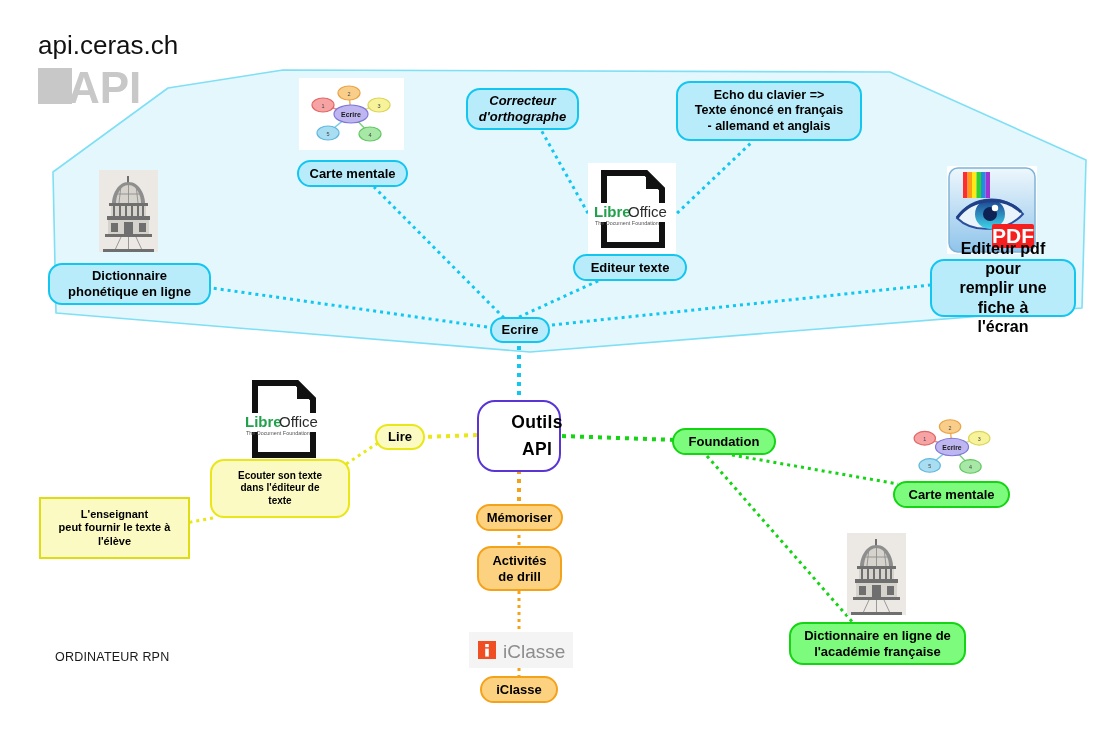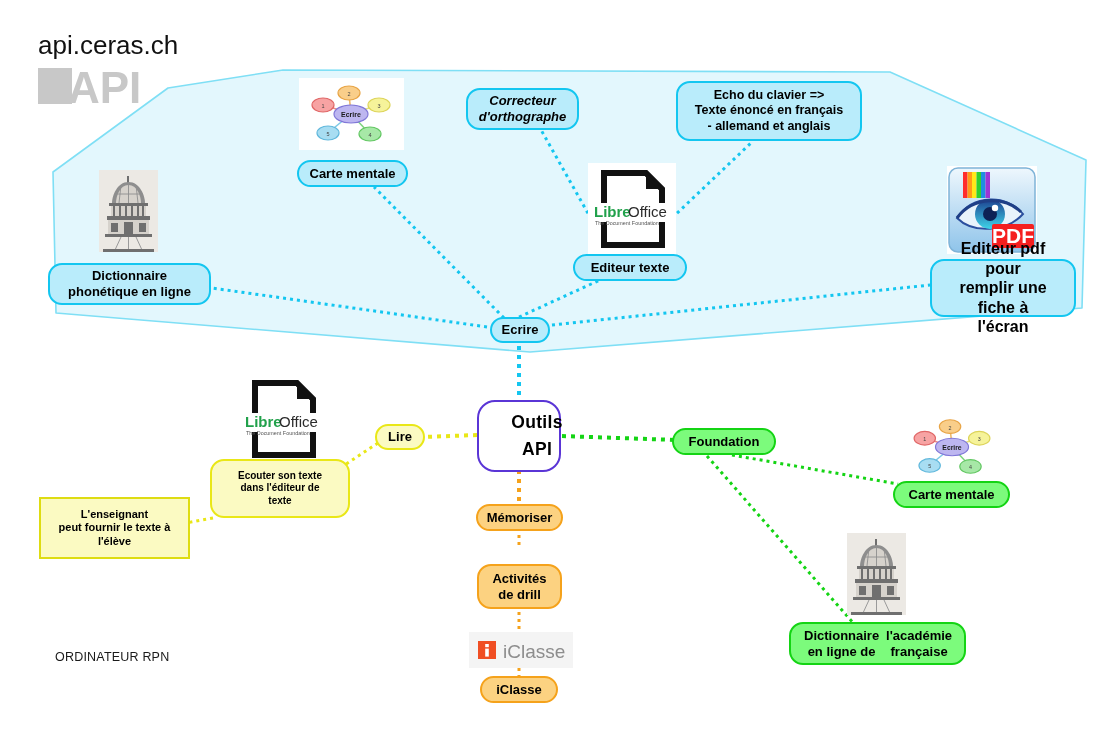--- a/index.html
+++ b/index.html
@@ -323,27 +323,27 @@
   <div class="node yl2 rect" style="left:39px;top:497px;width:151px;height:62px;font-size:11px;flex-direction:column;">
     <span>L'enseignant</span>
     <span>peut fournir le texte à</span>
     <span>l'élève</span>
   </div>
 
   <div class="node gr pill" style="left:672px;top:428px;width:104px;height:27px;font-size:13px;">Foundation</div>
 
   <div class="node gr rounded" style="left:893px;top:481px;width:117px;height:27px;font-size:13px;">Carte mentale</div>
 
-  <div class="node gr rounded" style="left:789px;top:622px;width:177px;height:43px;font-size:13px;flex-direction:row;">
+  <div class="node gr rounded" style="left:789px;top:622px;width:177px;height:43px;font-size:13px;flex-direction:column;">
     <span>Dictionnaire en ligne de</span>
     <span>l'académie française</span>
   </div>
 
   <div class="node or rounded" style="left:476px;top:504px;width:87px;height:27px;font-size:13px;">Mémoriser</div>
 
-  <div class="node or rounded" style="left:477px;top:564px;width:85px;height:45px;font-size:13px;flex-direction:column;">
+  <div class="node or rounded" style="left:477px;top:546px;width:85px;height:45px;font-size:13px;flex-direction:column;">
     <span>Activités</span>
     <span>de drill</span>
   </div>
 
   <div class="node or rounded" style="left:480px;top:676px;width:78px;height:27px;font-size:13px;">iClasse</div>
 
 </div>
 
 </body></html>

